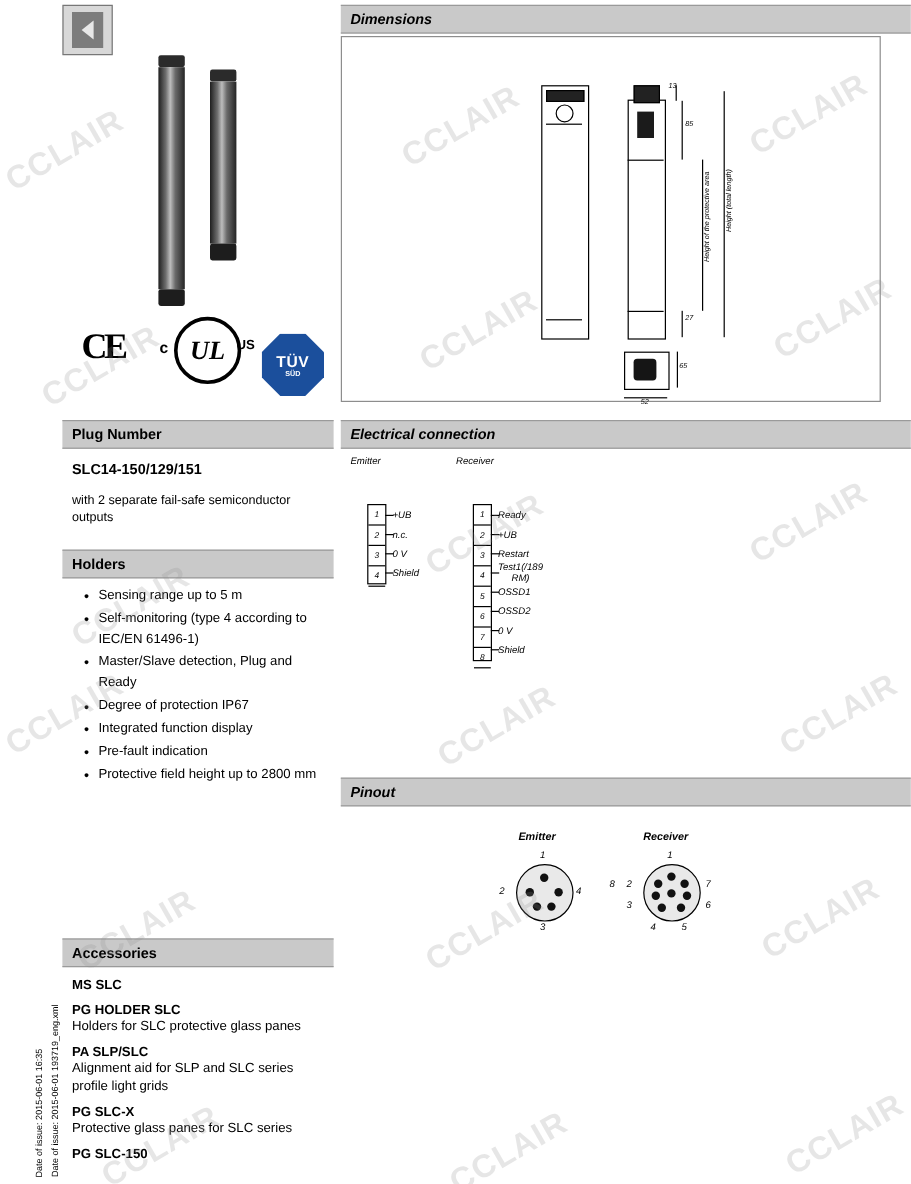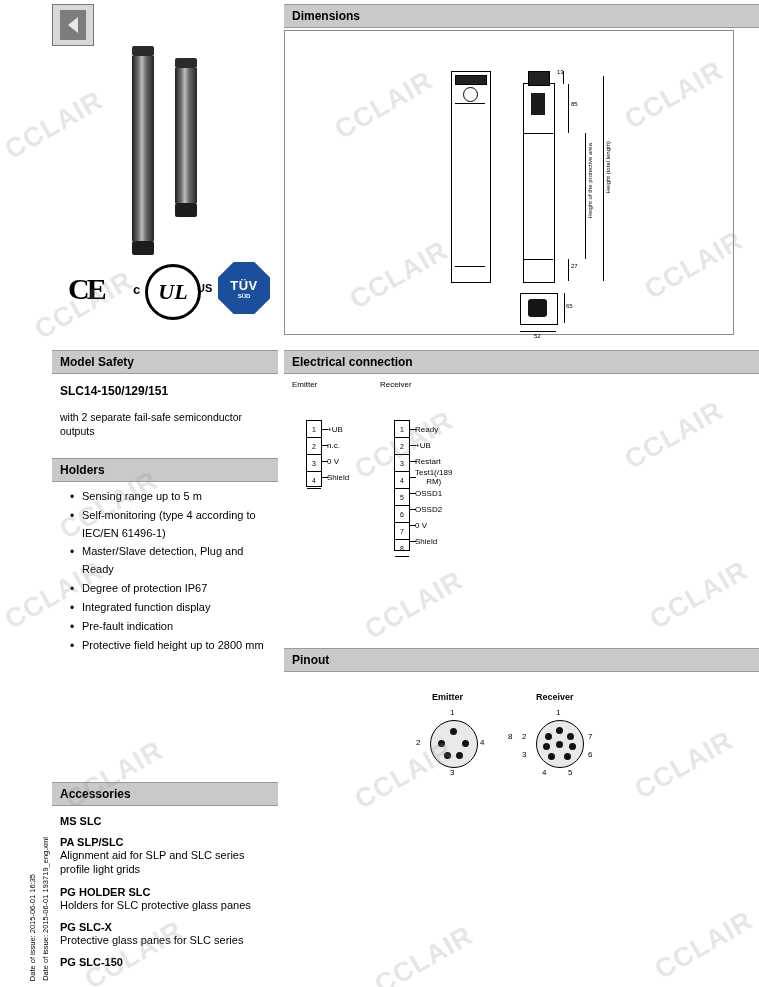--- a/index.html
+++ b/index.html
@@ -28,21 +28,21 @@
   .bar .body{position:absolute;left:0;right:0;top:10px;bottom:14px;
              background:linear-gradient(to right,#1e1e1e 0%,#6e6e6e 28%,#bdbdbd 45%,#6a6a6a 64%,#252525 100%);}
 
   .cert-row{position:absolute;left:40px;top:262px;width:230px;height:60px;}
   .ce{position:absolute;left:28px;top:10px;font-size:30px;font-weight:bold;font-family:"Liberation Serif",serif;letter-spacing:-3px;}
   .ul-wrap{position:absolute;left:105px;top:2px;}
   .ul-c{position:absolute;left:-12px;top:18px;font-size:13px;font-weight:bold;}
   .ul-us{position:absolute;left:52px;top:18px;font-size:11px;font-weight:bold;}
   .ul-mark{width:50px;height:50px;border:3px solid #000;border-radius:50%;display:flex;align-items:center;justify-content:center;
            font-family:"Liberation Serif",serif;font-weight:bold;font-size:22px;font-style:italic;}
-  .tuv{position:absolute;left:178px;top:0px;width:52px;height:68px;}
+  .tuv{position:absolute;left:178px;top:16px;width:52px;height:68px;}
   .tuv-oct{width:52px;height:52px;background:#1b4f9c;
            clip-path:polygon(30% 0,70% 0,100% 30%,100% 70%,70% 100%,30% 100%,0 70%,0 30%);
            display:flex;flex-direction:column;align-items:center;justify-content:center;color:#fff;}
   .tuv-t{font-size:13px;font-weight:bold;letter-spacing:.5px;}
   .tuv-s{font-size:6px;font-weight:bold;}
 
   .modelnum{position:absolute;left:52px;top:350px;width:226px;}
   .model-val{font-weight:bold;font-size:12px;padding:10px 8px 4px 8px;}
   .model-sub{font-size:10.5px;padding:8px 8px 0 8px;line-height:1.35;}
 
@@ -54,21 +54,21 @@
   .accessories{position:absolute;left:52px;top:782px;width:226px;}
   .acc-item{padding:0 8px;}
   .acc-title{font-size:11px;font-weight:bold;margin-top:9px;}
   .acc-desc{font-size:11px;line-height:1.3;}
 
   .sidetext{position:absolute;left:28px;bottom:6px;width:16px;}
   .vert{writing-mode:vertical-rl;transform:rotate(180deg);font-size:7.5px;white-space:nowrap;}
   .vert2{writing-mode:vertical-rl;transform:rotate(180deg);font-size:7.5px;white-space:nowrap;position:absolute;left:13px;bottom:0;}
 
   
-  .right{position:absolute;left:284px;top:0;width:475px;height:987px;}
+  .right{position:absolute;left:284px;top:0;width:475px;height:987px;font-style:italic;}
   .dim-head{position:absolute;left:0;top:4px;width:473px;}
   .dim-body{position:absolute;left:0;top:30px;width:448px;height:303px;border:1px solid #8d8d8d;background:#fff;}
 
   .elec-head{position:absolute;left:0;top:350px;width:473px;}
   .elec-body{position:absolute;left:0;top:372px;width:473px;height:272px;}
   .pin-head{position:absolute;left:0;top:648px;width:473px;}
   .pin-body{position:absolute;left:0;top:672px;width:473px;height:300px;}
 
   .lbl{font-size:8px;}
   .lbl-b{font-size:9px;font-weight:bold;}
@@ -128,21 +128,21 @@
       </div>
       <div class="tuv">
         <div class="tuv-oct">
           <div class="tuv-t">TÜV</div>
           <div class="tuv-s">SÜD</div>
         </div>
       </div>
     </div>
 
     <div class="modelnum">
-      <div class="sec-head">Model Safety</div>
+      <div class="sec-head">Plug Number</div>
       <div class="model-val">SLC14-150/129/151</div>
       <div class="model-sub">with 2 separate fail-safe semiconductor outputs</div>
     </div>
 
     <div class="features">
       <div class="sec-head">Holders</div>
       <ul class="flist">
         <li>Sensing range up to 5 m</li>
         <li>Self-monitoring (type 4 according to IEC/EN 61496-1)</li>
         <li>Master/Slave detection, Plug and Ready</li>
@@ -152,26 +152,26 @@
         <li>Protective field height up to 2800 mm</li>
       </ul>
     </div>
 
     <div class="accessories">
       <div class="sec-head">Accessories</div>
       <div class="acc-item">
         <div class="acc-title">MS SLC</div>
       </div>
       <div class="acc-item">
+        <div class="acc-title">PG HOLDER SLC</div>
+        <div class="acc-desc">Holders for SLC protective glass panes</div>
+      </div>
+      <div class="acc-item">
         <div class="acc-title">PA SLP/SLC</div>
         <div class="acc-desc">Alignment aid for SLP and SLC series profile light grids</div>
-      </div>
-      <div class="acc-item">
-        <div class="acc-title">PG HOLDER SLC</div>
-        <div class="acc-desc">Holders for SLC protective glass panes</div>
       </div>
       <div class="acc-item">
         <div class="acc-title">PG SLC-X</div>
         <div class="acc-desc">Protective glass panes for SLC series</div>
       </div>
       <div class="acc-item">
         <div class="acc-title">PG SLC-150</div>
       </div>
     </div>
 

